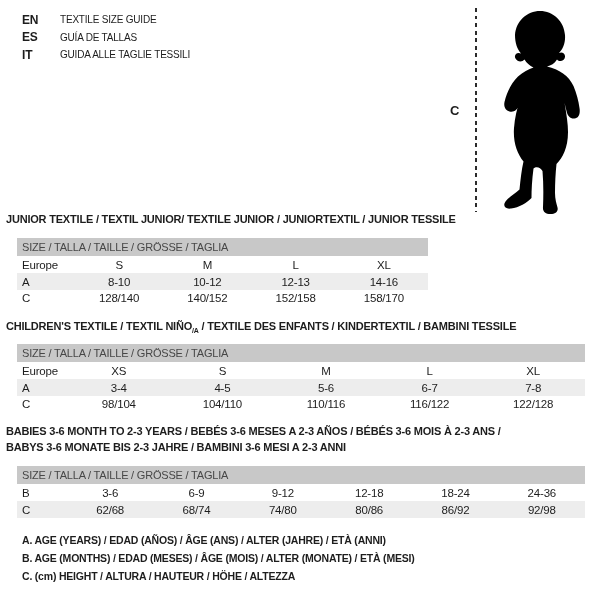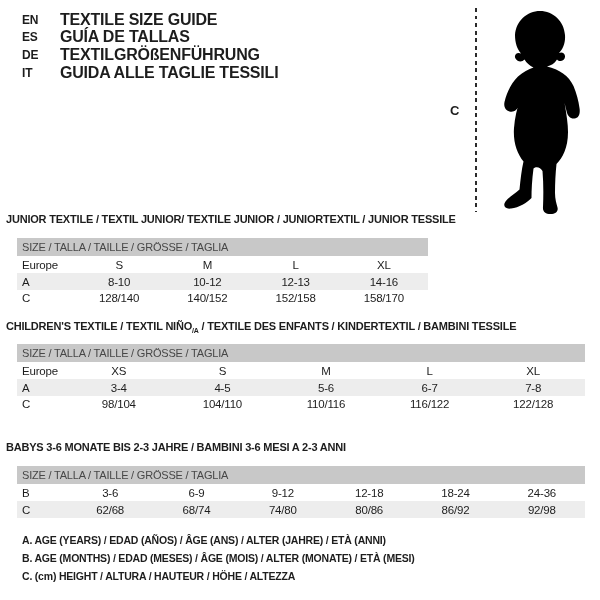--- a/index.html
+++ b/index.html
@@ -4,21 +4,21 @@
 <style>
   html,body{margin:0;padding:0;}
   .page{
     position:relative;width:600px;height:600px;background:#ffffff;overflow:hidden;
     font-family:"Liberation Sans","DejaVu Sans",sans-serif;color:#1d1d1d;padding-left:31px;
   }
   
   .lang-list{position:absolute;left:22px;top:11px;}
   .lang-row{display:flex;height:17.6px;align-items:center;}
   .lang-code{width:38px;font-weight:bold;font-size:12px;letter-spacing:-0.2px;}
-  .lang-label{font-weight:bold;font-size:16px;letter-spacing:-0.2px;}
+  .lang-label{font-weight:normal;font-size:10px;letter-spacing:-0.2px;}
   
   .dash-line{position:absolute;left:475px;top:8px;width:2px;height:204px;
     background:repeating-linear-gradient(180deg,#2b2b2b 0 4px,transparent 4px 7.5px);}
   .c-label{position:absolute;left:450px;top:103px;font-weight:bold;font-size:13px;}
   .baby{position:absolute;left:487px;top:8px;}
   
   .tbl-title{position:absolute;left:6px;font-weight:bold;font-size:11px;letter-spacing:-0.2px;white-space:nowrap;}
   .tbl-title sub{font-size:7px;}
   .size-bar{position:absolute;left:17px;height:18px;background:#c8c8c8;color:#474747;
     font-size:11px;letter-spacing:-0.2px;line-height:18px;padding-left:5px;box-sizing:border-box;}
@@ -46,24 +46,20 @@
 <div class="page">
 
   <div class="lang-list">
     <div class="lang-row">
       <span class="lang-code">EN</span>
       <span class="lang-label">TEXTILE SIZE GUIDE</span>
     </div>
     <div class="lang-row">
       <span class="lang-code">ES</span>
       <span class="lang-label">GUÍA DE TALLAS</span>
-    </div>
-    <div class="lang-row">
-      <span class="lang-code">DE</span>
-      <span class="lang-label">TEXTILGRÖßENFÜHRUNG</span>
     </div>
     <div class="lang-row">
       <span class="lang-code">IT</span>
       <span class="lang-label">GUIDA ALLE TAGLIE TESSILI</span>
     </div>
   </div>
 
   <div class="dash-line"></div>
   <div class="c-label">C</div>
   <svg class="baby" width="106" height="206" viewBox="0 0 106 206">
@@ -139,20 +135,21 @@
       <td class="rowlabel">C</td>
       <td>98/104</td>
       <td>104/110</td>
       <td>110/116</td>
       <td>116/122</td>
       <td>122/128</td>
     </tr>
   </tbody>
     </table>
 
+  <div class="tbl-title" id="t3-title1">BABIES 3-6 MONTH TO 2-3 YEARS / BEBÉS 3-6 MESES A 2-3 AÑOS / BÉBÉS 3-6 MOIS À 2-3 ANS /</div>
   <div class="tbl-title" id="t3-title2">BABYS 3-6 MONATE BIS 2-3 JAHRE / BAMBINI 3-6 MESI A 2-3 ANNI</div>
   <div class="size-bar" id="t3-bar">SIZE / TALLA / TAILLE / GRÖSSE / TAGLIA</div>
   <table class="size-table" id="t3-table">
     <colgroup>
         <col class="lab">
         <col>
         <col>
         <col>
         <col>
         <col>

